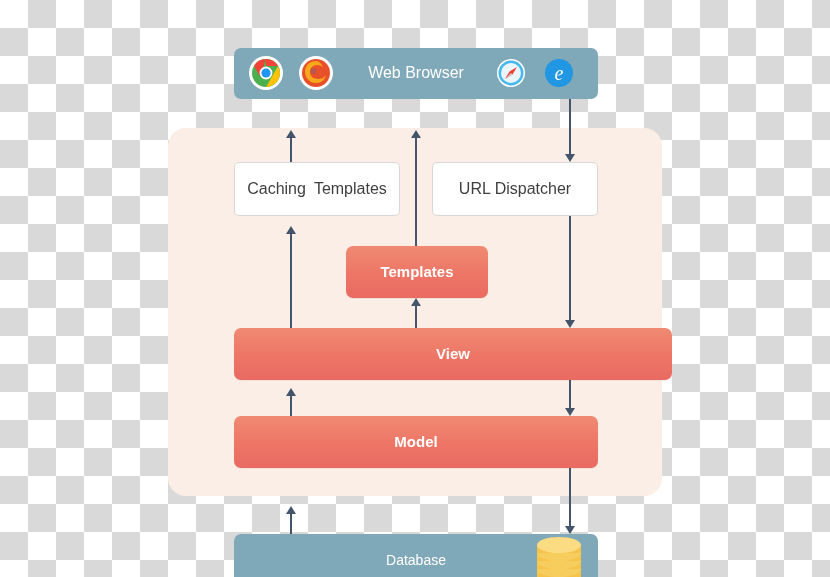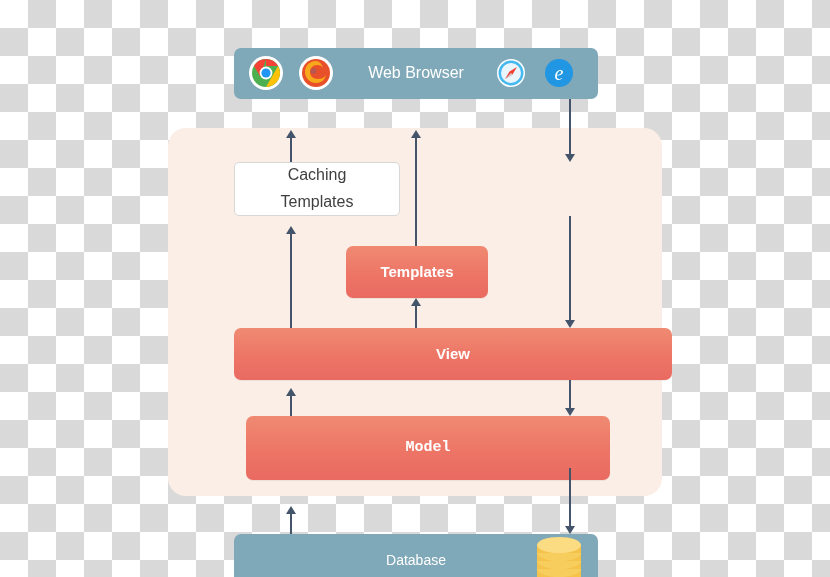--- a/index.html
+++ b/index.html
@@ -152,35 +152,38 @@
       <circle cx="13" cy="13" r="10" fill="#e9f6fd"></circle>
       <polygon points="19,7 11.5,11.5 7,19 14.5,14.5" fill="#ef4136"></polygon>
       <polygon points="13,13 7,19 14.5,14.5" fill="#d0d0d0"></polygon>
     </svg>
   </div>
 
   <div class="icon edge" style="left:545px; top:31px;">
     <span>e</span>
   </div>
 
-  <div class="box white-box" style="left:234px; top:134px; width:166px; height:54px; flex-direction:column;gap:8px;">
+  <div class="box white-box" style="left:234px; top:134px; width:166px; height:54px; gap:8px;">
     <span>Caching</span>
     <span>Templates</span>
   </div>
 
+  <div class="box white-box" style="left:432px; top:134px; width:166px; height:54px;">
+    <span>URL Dispatcher</span>
+  </div>
 
   <div class="box red-box" style="left:346px; top:218px; width:142px; height:52px;">
     <span>Templates</span>
   </div>
 
   <div class="box red-box" style="left:234px; top:300px; width:438px; height:52px;">
     <span>View</span>
   </div>
 
-  <div class="box red-box" style="left:246px; top:388px; width:364px; height:64px;font-family:Liberation Mono, monospace;">
+  <div class="box red-box" style="left:234px; top:388px; width:364px; height:52px;">
     <span>Model</span>
   </div>
 
   <div class="box db-bar" style="left:234px; top:506px; width:364px; height:52px;">
     <span>Database</span>
   </div>
 
   <div class="db-icon" style="left:533px; top:499px;">
     <svg width="52" height="62" viewBox="0 0 52 62">
       <g>

